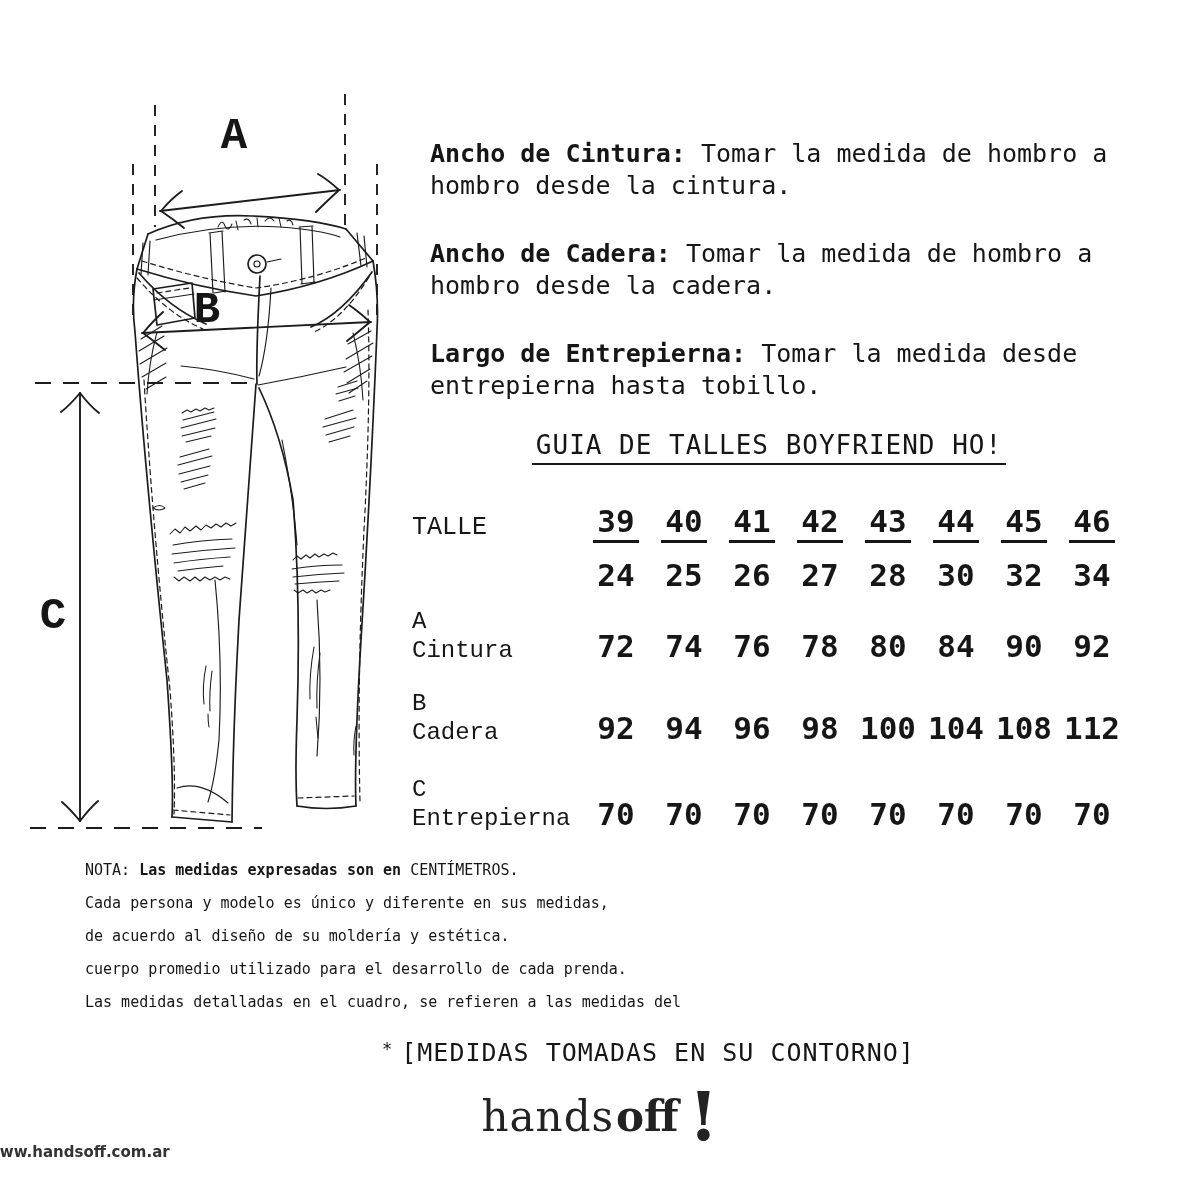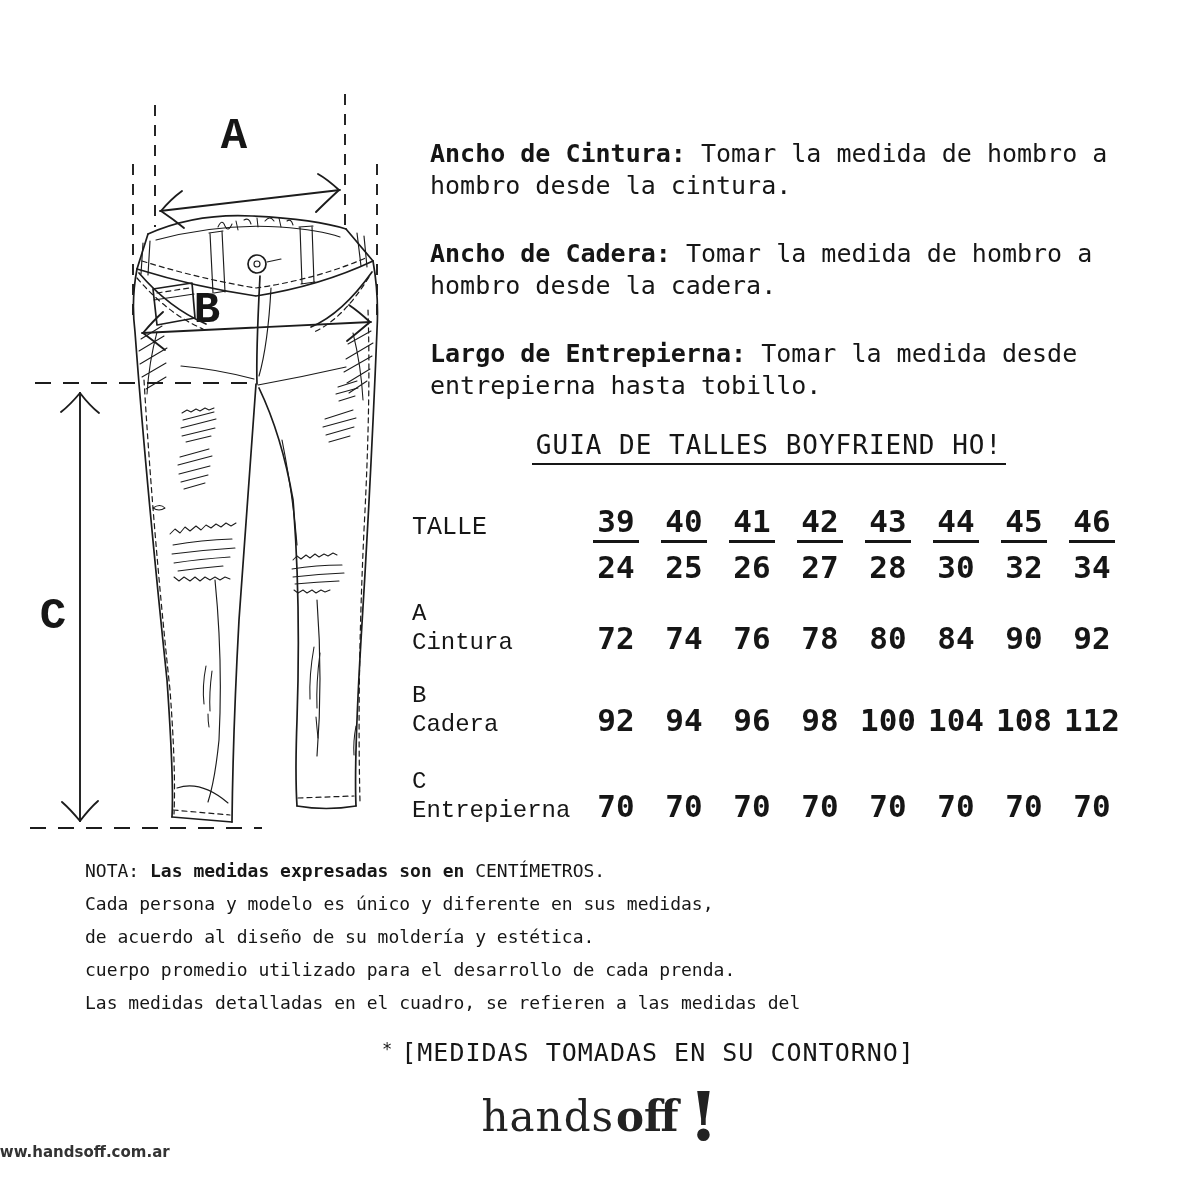--- a/index.html
+++ b/index.html
@@ -21,24 +21,24 @@
   .row-vals{align-items:end;}
   .row-a{margin-top:16px;}
   .row-b{margin-top:24px;}
   .row-c{margin-top:28px;}
   .rowlabel{font-size:24px;line-height:29px;font-family:Liberation Mono, monospace;}
   .talle-label{font-size:25px;padding-top:8px;}
   .letter,.rname{display:block;}
   .val{text-align:center;font-size:31px;font-weight:700;line-height:1;padding-bottom:3px;}
   .frac{display:flex;flex-direction:column;align-items:center;font-size:31px;font-weight:700;line-height:1.05;}
   .frac-top{border-bottom:3px solid #161616;padding:0 4px 2px 4px;}
-  .frac-bottom{margin-top:8px;}
-
-  
-  .notes{left:85px;top:854px;font-size:18px;line-height:33px;white-space:nowrap;}
+  .frac-bottom{margin-top:16px;}
+
+  
+  .notes{left:85px;top:854px;font-size:15px;line-height:33px;white-space:nowrap;}
   .notes b{font-weight:700;}
 
   
   .contour{left:382px;top:1038px;font-size:25px;letter-spacing:1px;white-space:nowrap;}
   .contour .star{font-size:17px;vertical-align:6px;margin-right:8px;}
 
   
   .logo{left:0;right:0;top:1092px;text-align:left;color:#222;}
   .logo-line{display:flex;justify-content:center;align-items:baseline;}
   .logo-hands{font-family:"DejaVu Serif",serif;font-size:42px;letter-spacing:1px;}

